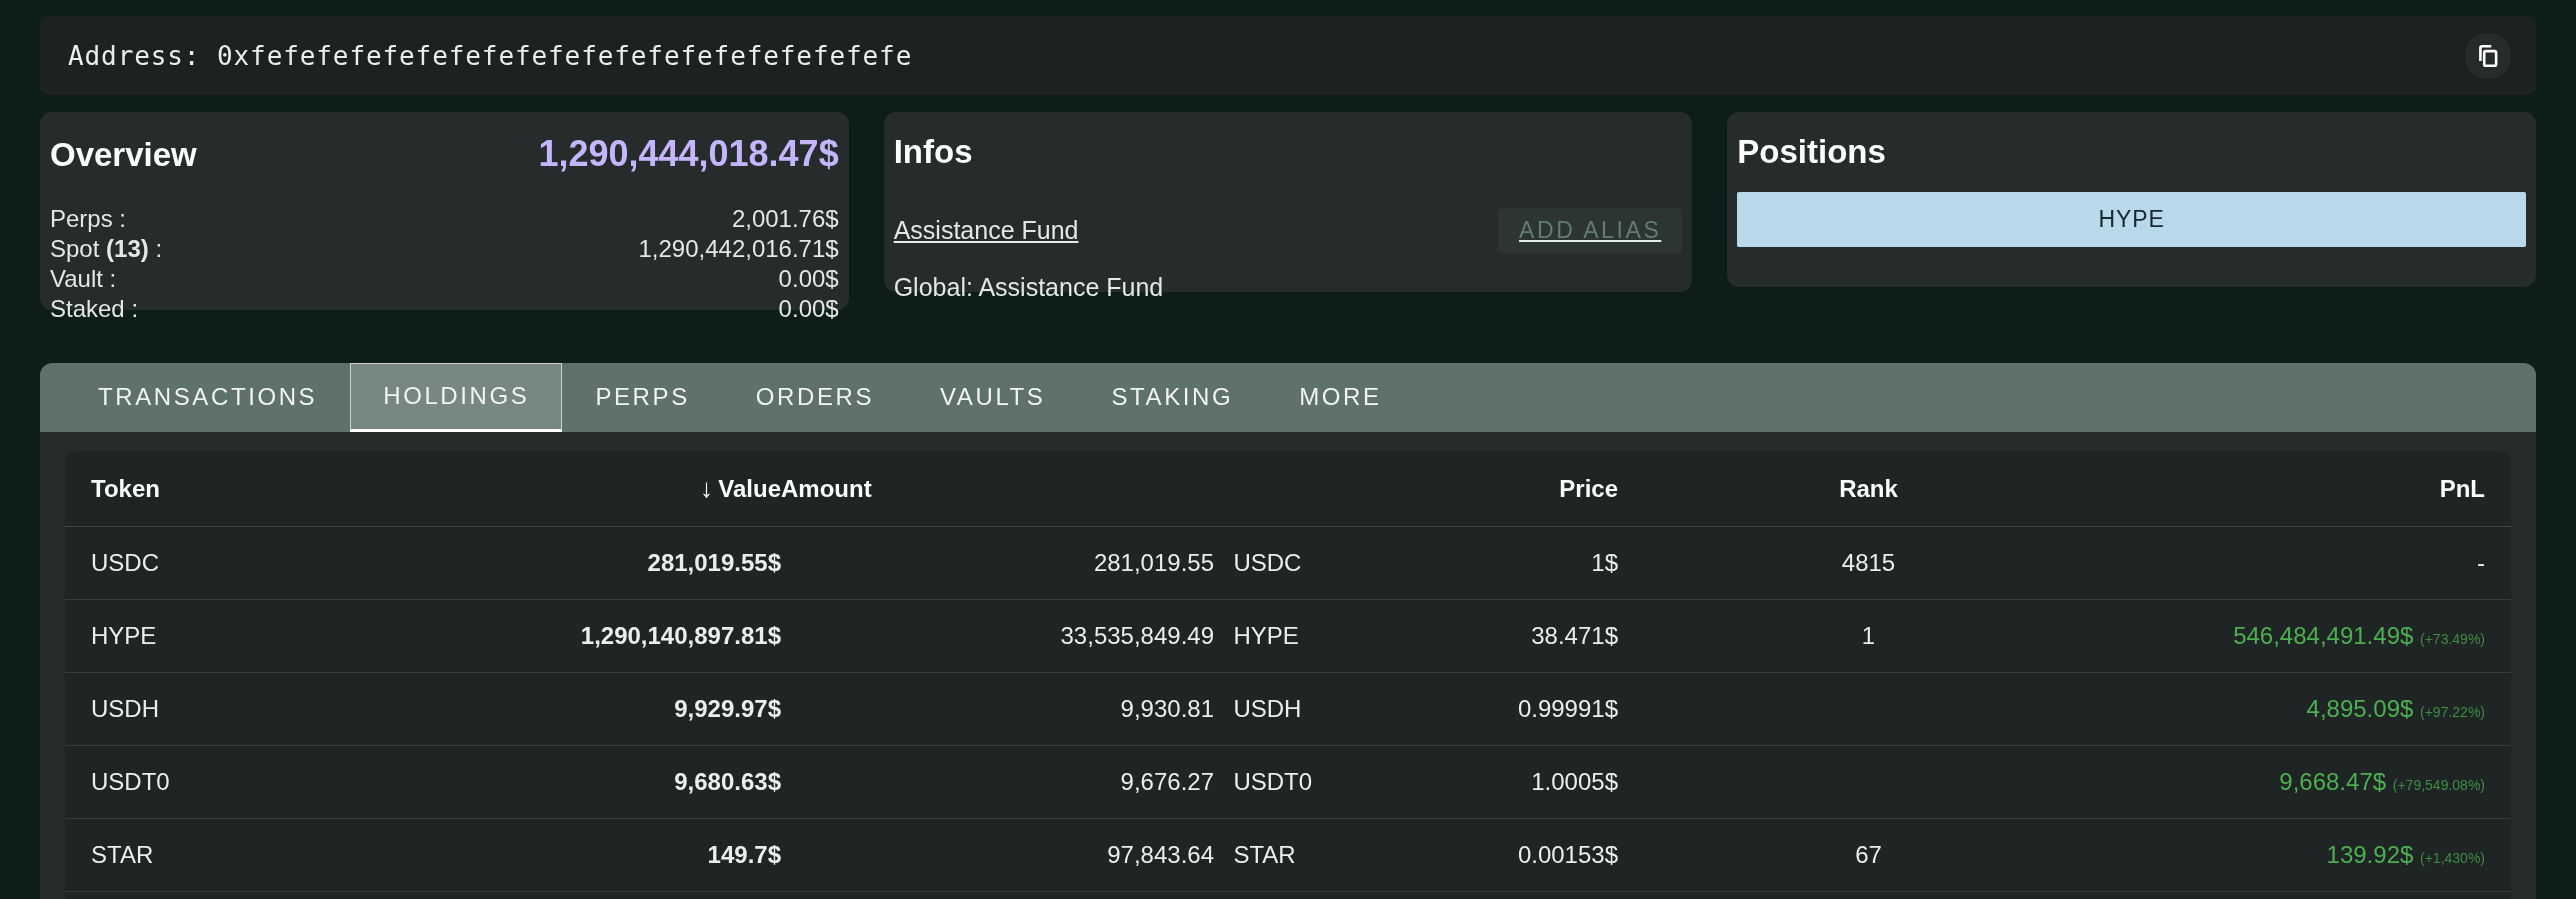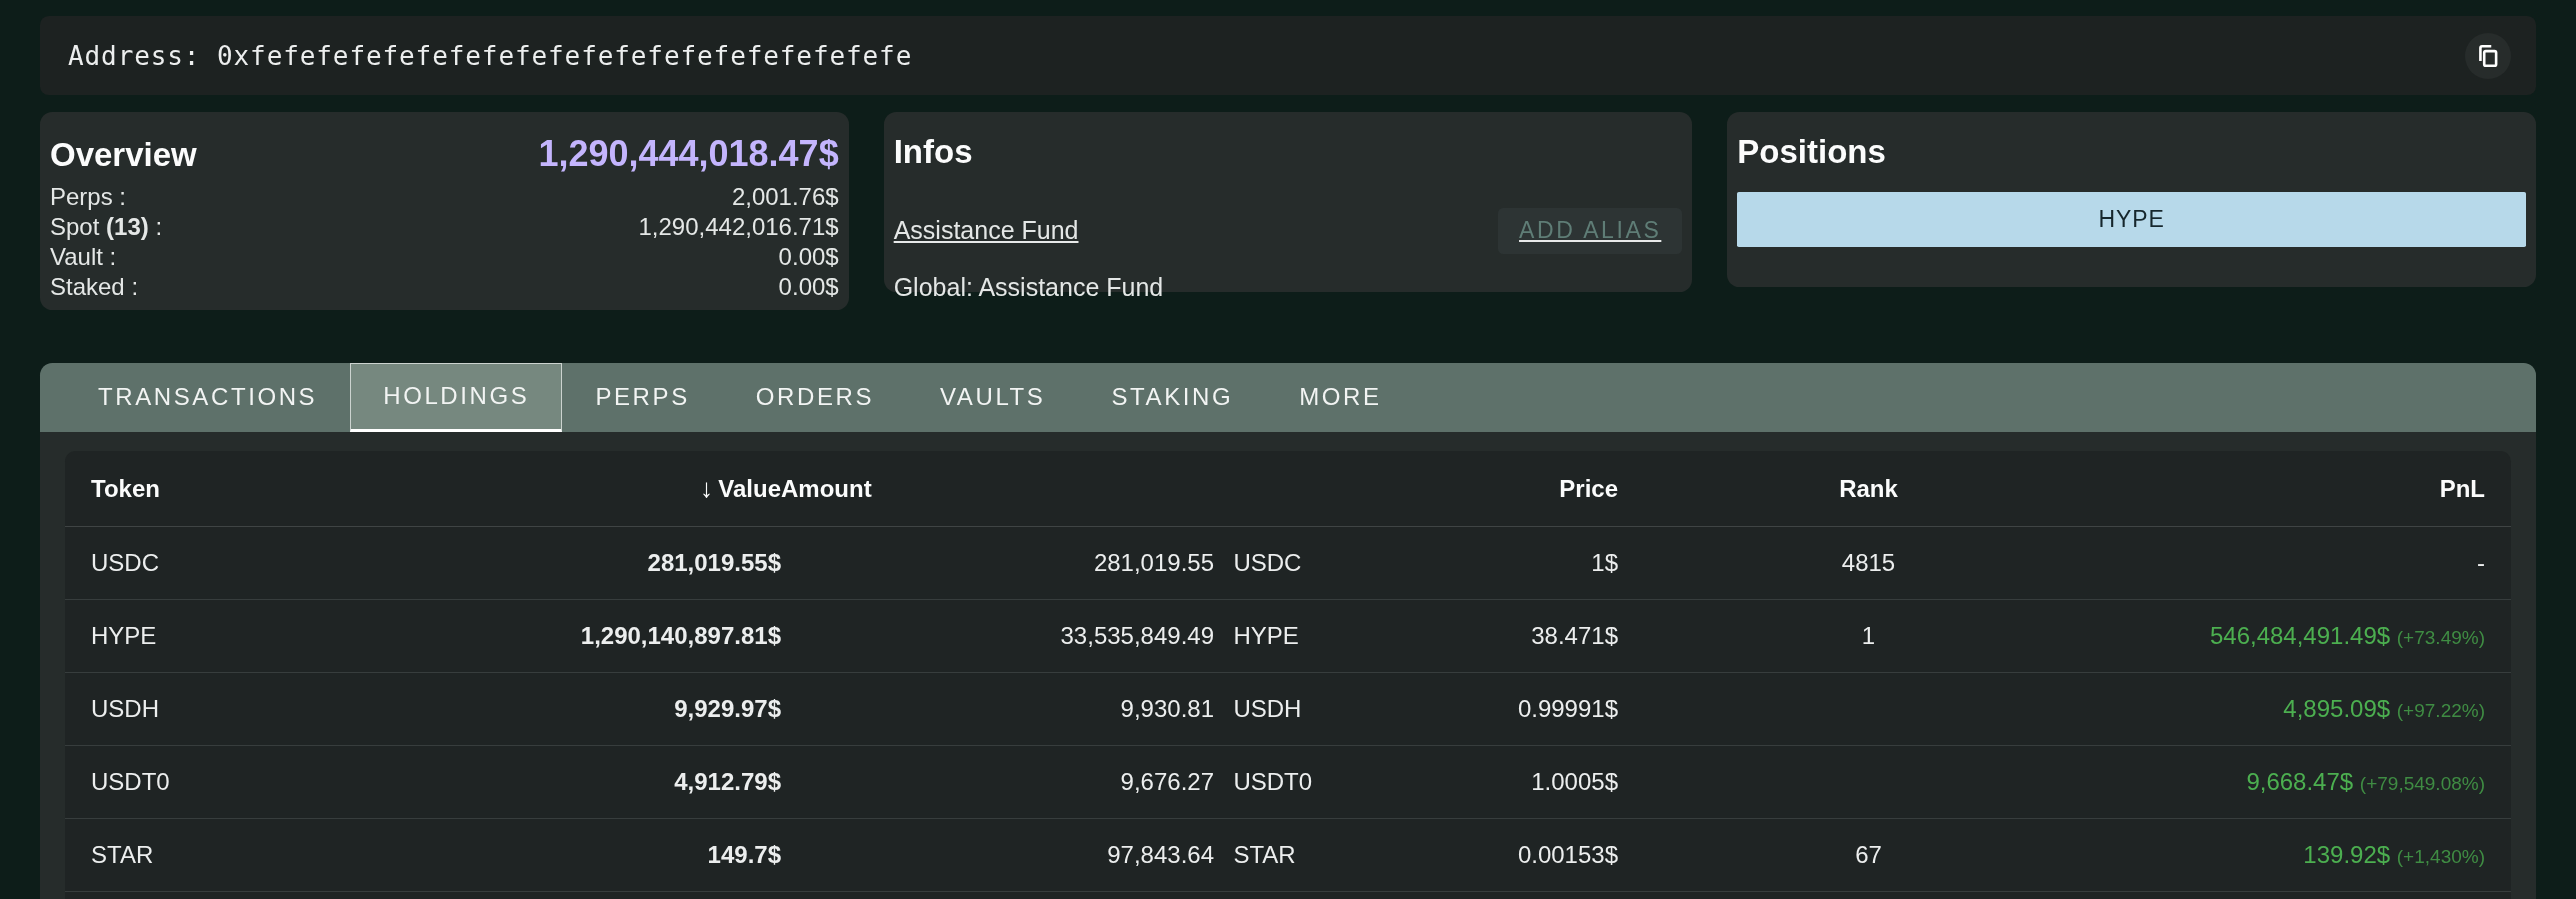--- a/index.html
+++ b/index.html
@@ -43,21 +43,21 @@
     padding:21px 10px;
     flex:1 1 0;
   }
   .card-title { font-size:33px; font-weight:600; color:#fbfcfc; }
   .card-overview { height:198px; }
   .card-infos { height:180px; }
   .card-positions { height:175px; }
 
   .overview-head { display:flex; justify-content:space-between; align-items:baseline; }
   .overview-total { font-size:36px; font-weight:600; color:#c4b5fd; }
-  .overview-rows { margin-top:7px; }
+  .overview-rows { margin-top:29px; }
   .ov-row { display:flex; justify-content:space-between; font-size:24px; line-height:30px; color:#e4e7e6; }
   .ov-label b { font-weight:700; }
 
   .infos-line1 { margin-top:37px; display:flex; align-items:center; justify-content:space-between;text-decoration:underline; }
   .infos-name, .infos-global { font-size:25px; color:#e4e7e6; }
   .add-alias-btn {
     background:#2d3434; border:none; border-radius:5.3px;
     color:#5f7d76; font-size:23px; letter-spacing:2.6px; font-weight:500;
     padding:9.7px 21px; cursor:pointer;
     font-family:inherit;
@@ -118,21 +118,21 @@
   .c.value { text-align:right; }
   .trow .c.value { font-weight:700; }
   .c.amt { text-align:right; }
   .c.sym { text-align:left; padding-left:19.4px; }
   .c.price { text-align:right; }
   .c.rank { text-align:center; }
   .c.pnl { text-align:right; white-space:nowrap; }
   .thead .c.amount-h { grid-column:3 / 5; text-align:left; }
   .sort-arrow { font-weight:400; font-size:26px; margin-right:5.3px; }
   .pnl-val.positive { color: var(--pnl_green, #4caf50); }
-  .pnl-pct { font-size:19px; }
+  .pnl-pct { font-size:14px; }
   .pnl-pct.positive { color: var(--pnl_pct_green, #3f8c43); }
 </style>
 </head>
 <body>
 
 <div class="address-bar">
   <div class="address-text">Address: 0xfefefefefefefefefefefefefefefefefefefefe</div>
   <button class="copy-btn">
     <span>
       <svg width="26" height="26" viewBox="0 0 24 24" fill="none" stroke="#ffffff" stroke-width="2.4" stroke-linejoin="round">
@@ -233,21 +233,21 @@
       <div class="c value">9,929.97$</div>
       <div class="c amt">9,930.81</div>
       <div class="c sym">USDH</div>
       <div class="c price">0.99991$</div>
       <div class="c rank"></div>
       <div class="c pnl"><span class="pnl-val positive">4,895.09$</span> <span class="pnl-pct positive">(+97.22%)</span></div>
     </div>
 
     <div class="tgrid trow">
       <div class="c token">USDT0</div>
-      <div class="c value">4,912.79$</div>
+      <div class="c value">9,680.63$</div>
       <div class="c amt">9,676.27</div>
       <div class="c sym">USDT0</div>
       <div class="c price">1.0005$</div>
       <div class="c rank"></div>
       <div class="c pnl"><span class="pnl-val positive">9,668.47$</span> <span class="pnl-pct positive">(+79,549.08%)</span></div>
     </div>
 
     <div class="tgrid trow">
       <div class="c token">STAR</div>
       <div class="c value">149.7$</div>

